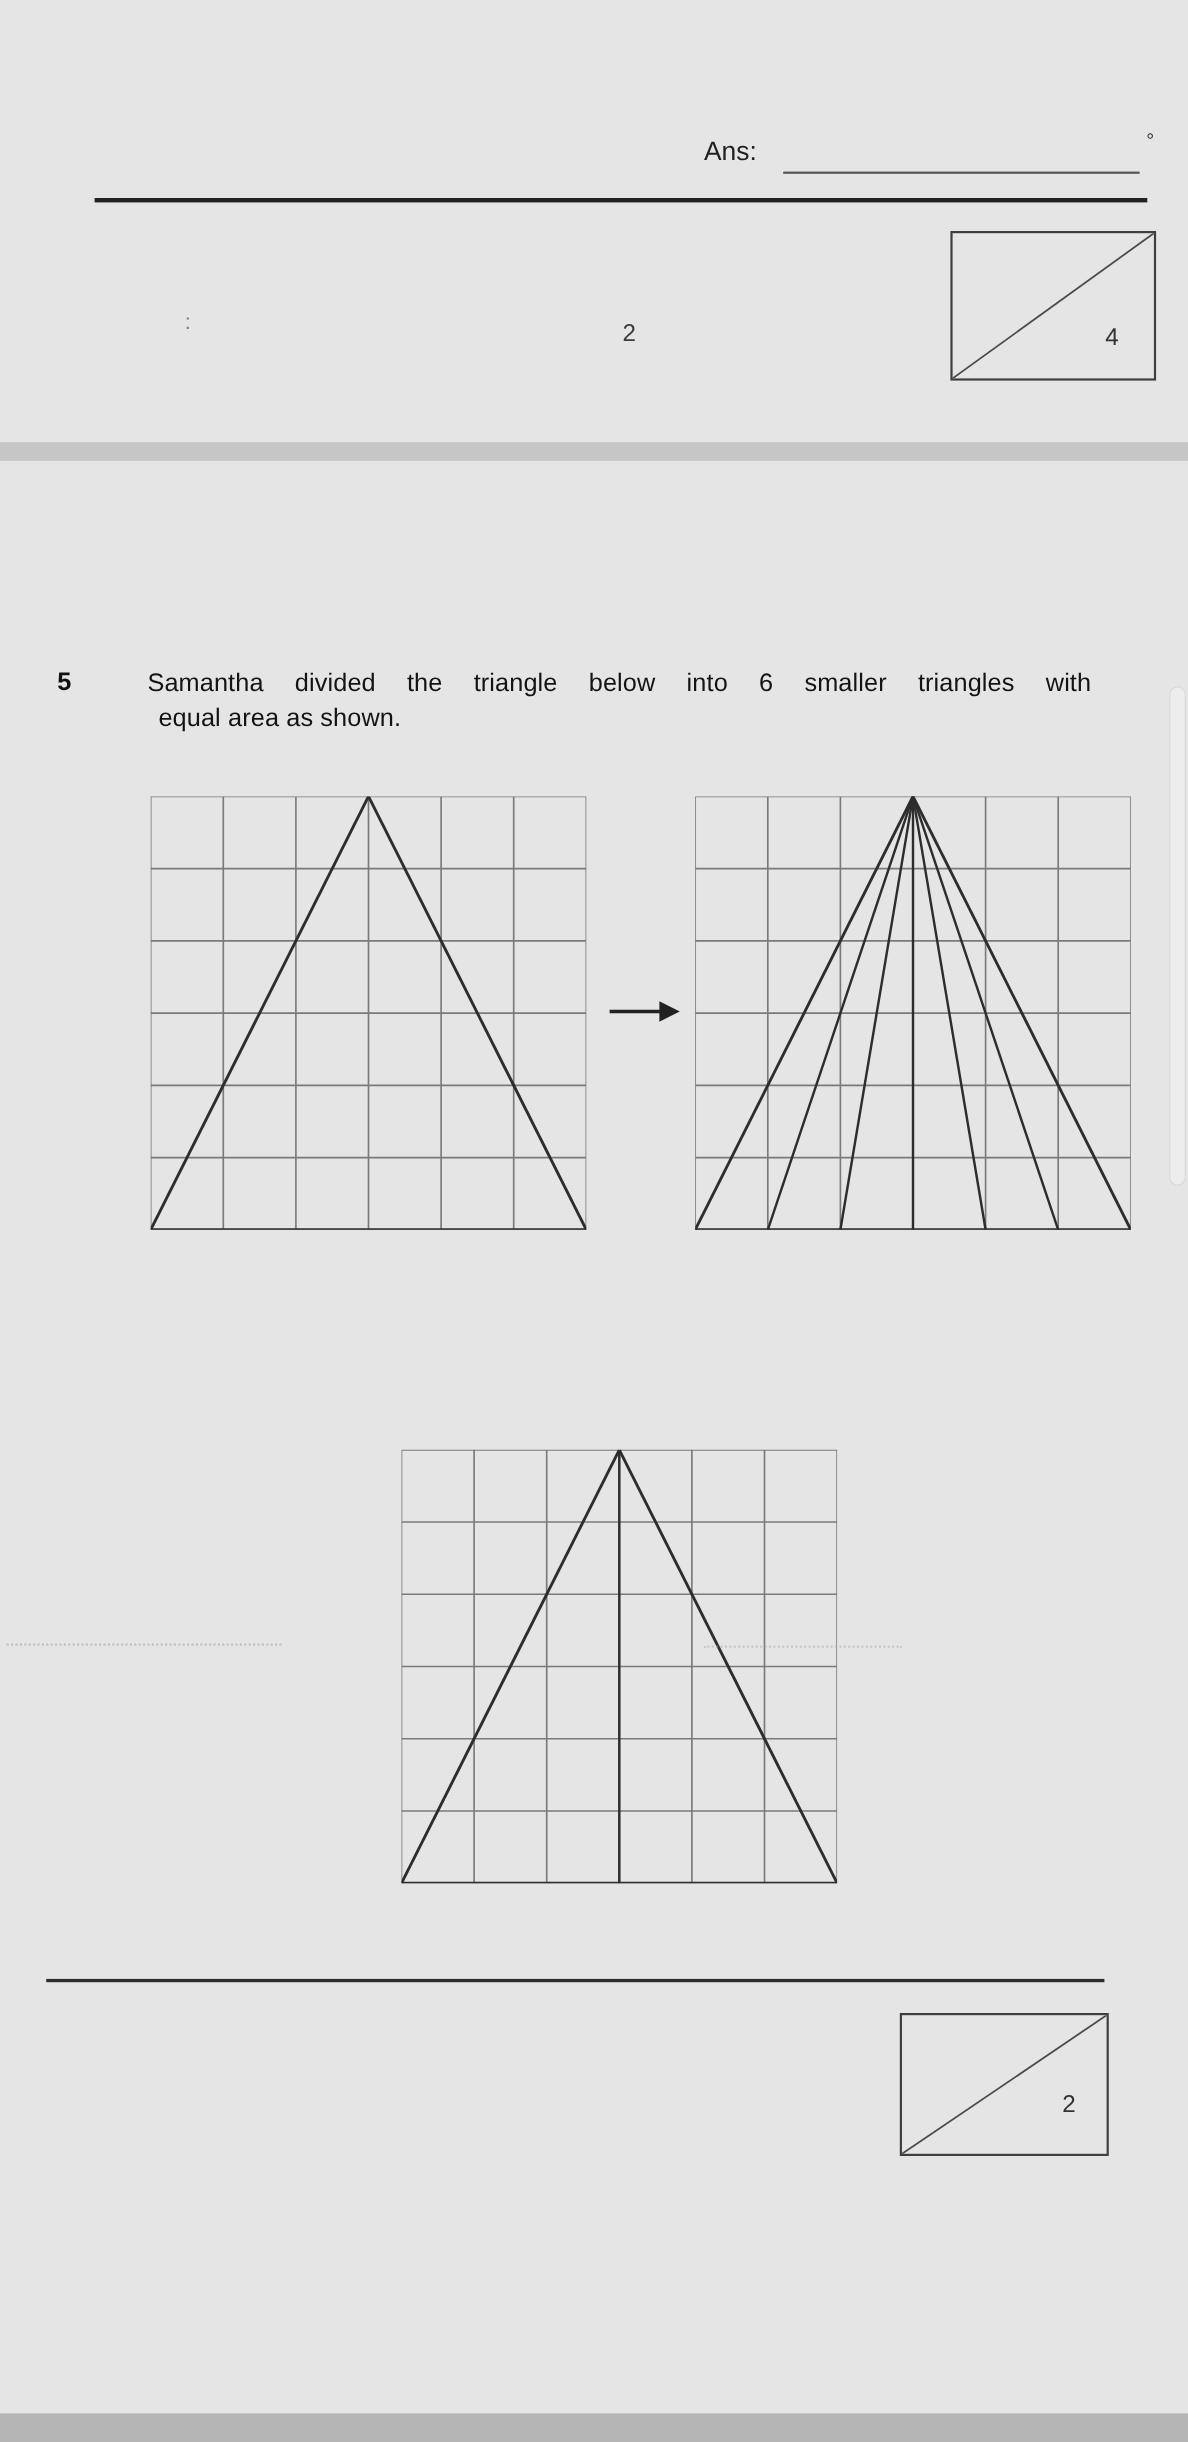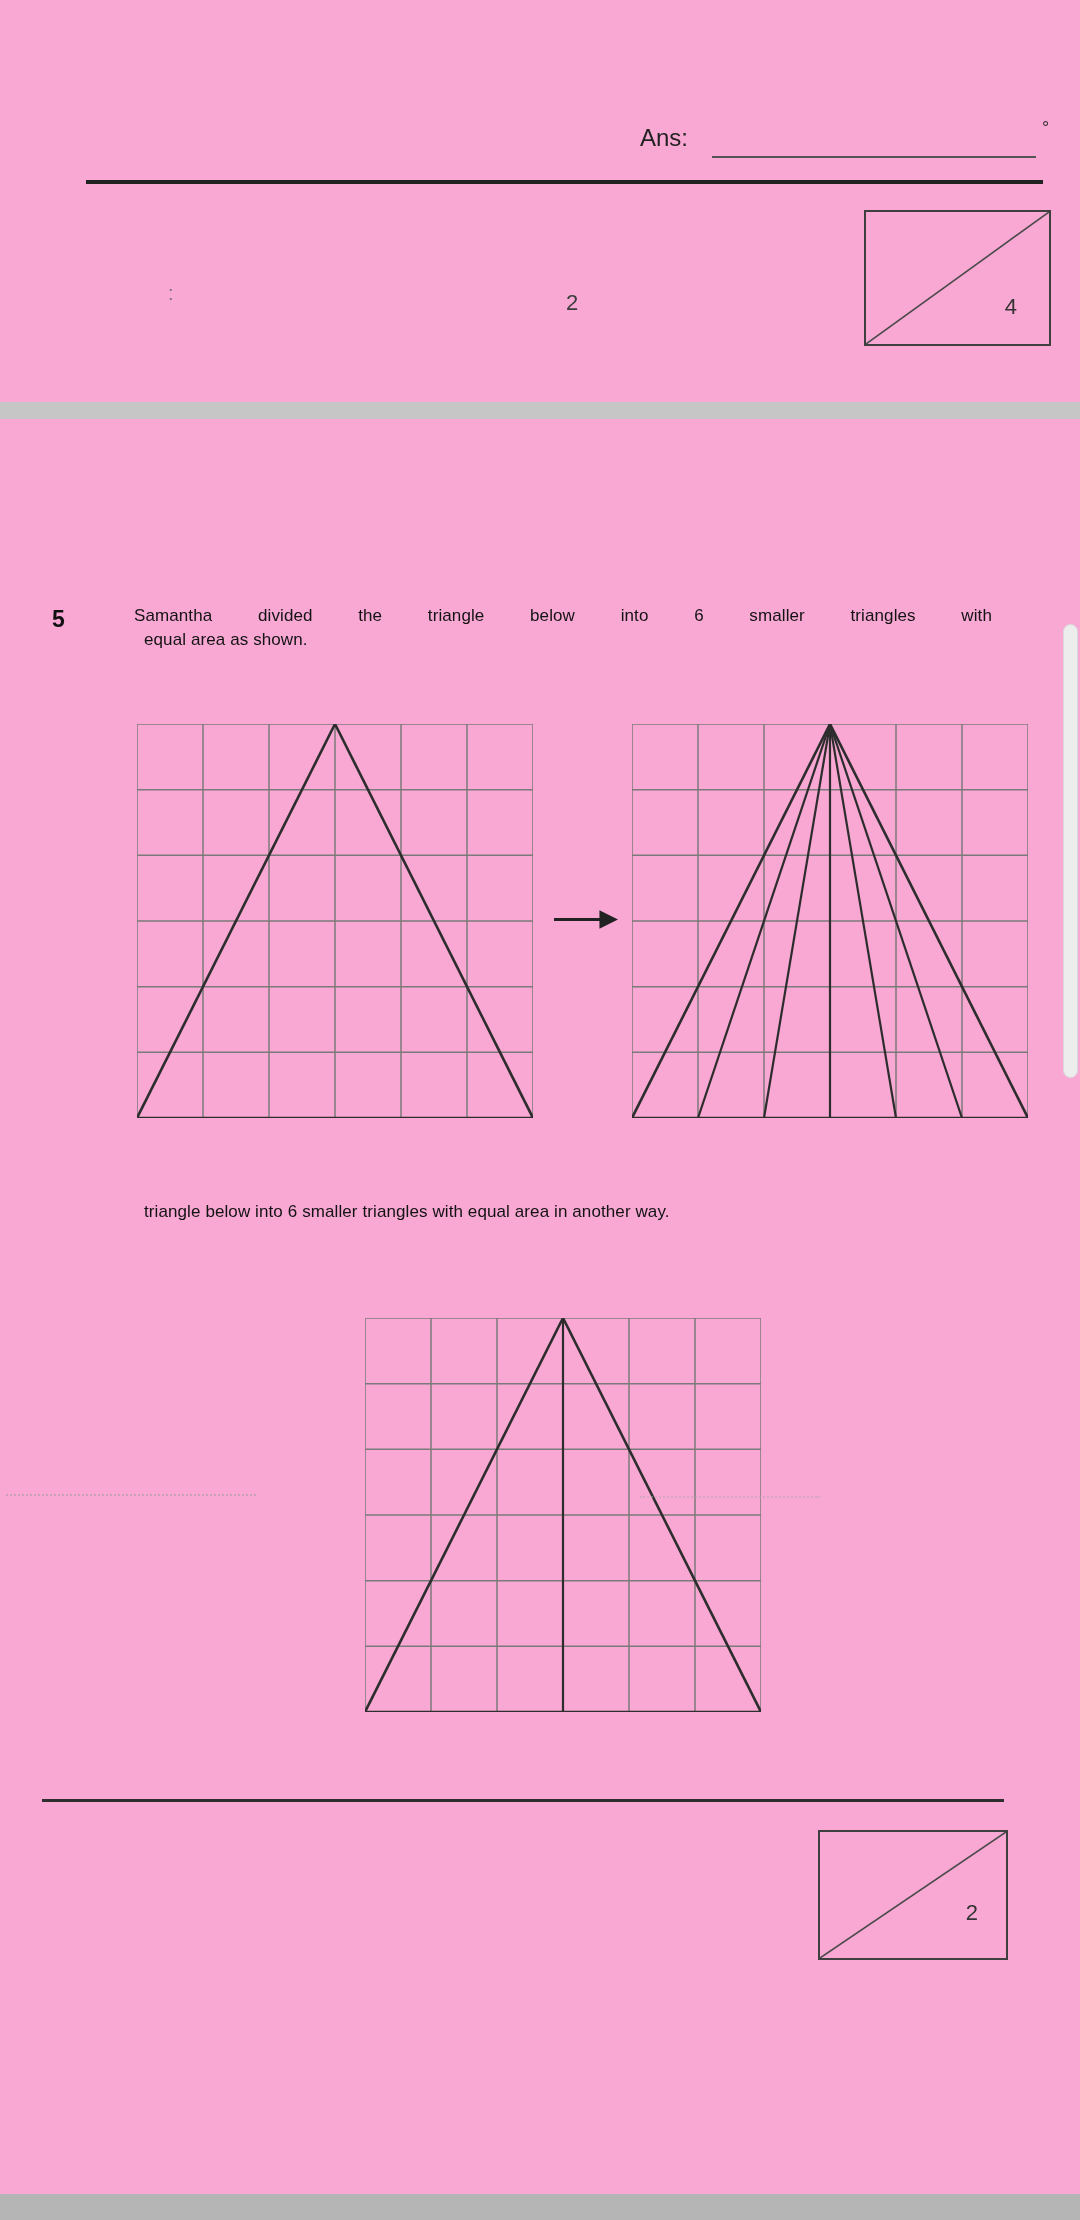--- a/index.html
+++ b/index.html
@@ -1,17 +1,17 @@
 <!DOCTYPE html>
 <html><head>
 <meta charset="utf-8">
 <style>
   html,body { margin:0; padding:0; background:#ffffff; }
   .canvas {
-    position:relative; width:1080px; height:2220px; background:#f9a8d4;
+    position:relative; width:1080px; height:2220px; background:#e5e5e5;
     font-family:"Liberation Sans", sans-serif; overflow:hidden; color:#161616;
   }
 
   
   .ans-label { position:absolute; left:640px; top:124px; font-size:24px; color:#222; }
   .ans-blank { position:absolute; left:712px; top:128px; width:324px; height:28px; border-bottom:2px solid #555; }
   .degree    { position:absolute; left:1042px; top:118px; font-size:18px; color:#333; }
 
   
   .divider { position:absolute; background:#222; }
@@ -32,21 +32,21 @@
   .artifact-colon { position:absolute; left:168px; top:282px; font-size:20px; color:#666; opacity:.8; }
   .page-number    { position:absolute; left:566px; top:290px; font-size:22px; color:#3c3c3c; }
 
   
   .gray-band { position:absolute; left:0; width:1080px; }
   .band-top    { top:402px;  height:17px; background:#c6c6c6; }
   .band-bottom { top:2194px; height:26px; background:#b5b5b5; }
 
   
   .q-number { position:absolute; left:52px; top:606px; font-size:23px; font-weight:bold; color:#111; }
-  .q-text { position:absolute; font-size:17px; line-height:1.4; color:#131313; letter-spacing:0.1px; }
+  .q-text { position:absolute; font-size:23px; line-height:1.4; color:#131313; letter-spacing:0.1px; }
   .q-text-main { left:134px; top:604px; width:858px; }
   .instruction { left:134px; top:1200px; width:862px; }
   .jline { display:block; text-align:justify; text-align-last:justify; }
   .pline { display:block;margin-left:10px; }
 
   
   .grid { position:absolute; }
   .grid-original { left:137px; top:724px;  width:396px; height:394px; }
   .grid-divided  { left:632px; top:724px;  width:396px; height:394px; }
   .grid-answer   { left:365px; top:1318px; width:396px; height:394px; }
@@ -136,21 +136,20 @@
       <line x1="300" y1="0" x2="0" y2="600" stroke="#2d2d2d" stroke-width="2.6" vector-effect="non-scaling-stroke"></line>
       <line x1="300" y1="0" x2="600" y2="600" stroke="#2d2d2d" stroke-width="2.6" vector-effect="non-scaling-stroke"></line>
       <line x1="300" y1="0" x2="100" y2="600" stroke="#2d2d2d" stroke-width="2.2" vector-effect="non-scaling-stroke"></line>
       <line x1="300" y1="0" x2="200" y2="600" stroke="#2d2d2d" stroke-width="2.2" vector-effect="non-scaling-stroke"></line>
       <line x1="300" y1="0" x2="300" y2="600" stroke="#2d2d2d" stroke-width="2.2" vector-effect="non-scaling-stroke"></line>
       <line x1="300" y1="0" x2="400" y2="600" stroke="#2d2d2d" stroke-width="2.2" vector-effect="non-scaling-stroke"></line>
       <line x1="300" y1="0" x2="500" y2="600" stroke="#2d2d2d" stroke-width="2.2" vector-effect="non-scaling-stroke"></line>
     </svg>
 
   <div class="q-text instruction">
-    <span class="pline">triangle below into 6 smaller triangles with equal area in another way.</span>
   </div>
 
   <svg id="gridAnswer" class="grid grid-answer" preserveAspectRatio="none" viewBox="0 0 600 600">
       <line x1="0" y1="0" x2="0" y2="600" stroke="#7a7a7a" stroke-width="1.5" vector-effect="non-scaling-stroke"></line>
       <line x1="100" y1="0" x2="100" y2="600" stroke="#7a7a7a" stroke-width="1.5" vector-effect="non-scaling-stroke"></line>
       <line x1="200" y1="0" x2="200" y2="600" stroke="#7a7a7a" stroke-width="1.5" vector-effect="non-scaling-stroke"></line>
       <line x1="300" y1="0" x2="300" y2="600" stroke="#7a7a7a" stroke-width="1.5" vector-effect="non-scaling-stroke"></line>
       <line x1="400" y1="0" x2="400" y2="600" stroke="#7a7a7a" stroke-width="1.5" vector-effect="non-scaling-stroke"></line>
       <line x1="500" y1="0" x2="500" y2="600" stroke="#7a7a7a" stroke-width="1.5" vector-effect="non-scaling-stroke"></line>
       <line x1="600" y1="0" x2="600" y2="600" stroke="#7a7a7a" stroke-width="1.5" vector-effect="non-scaling-stroke"></line>

